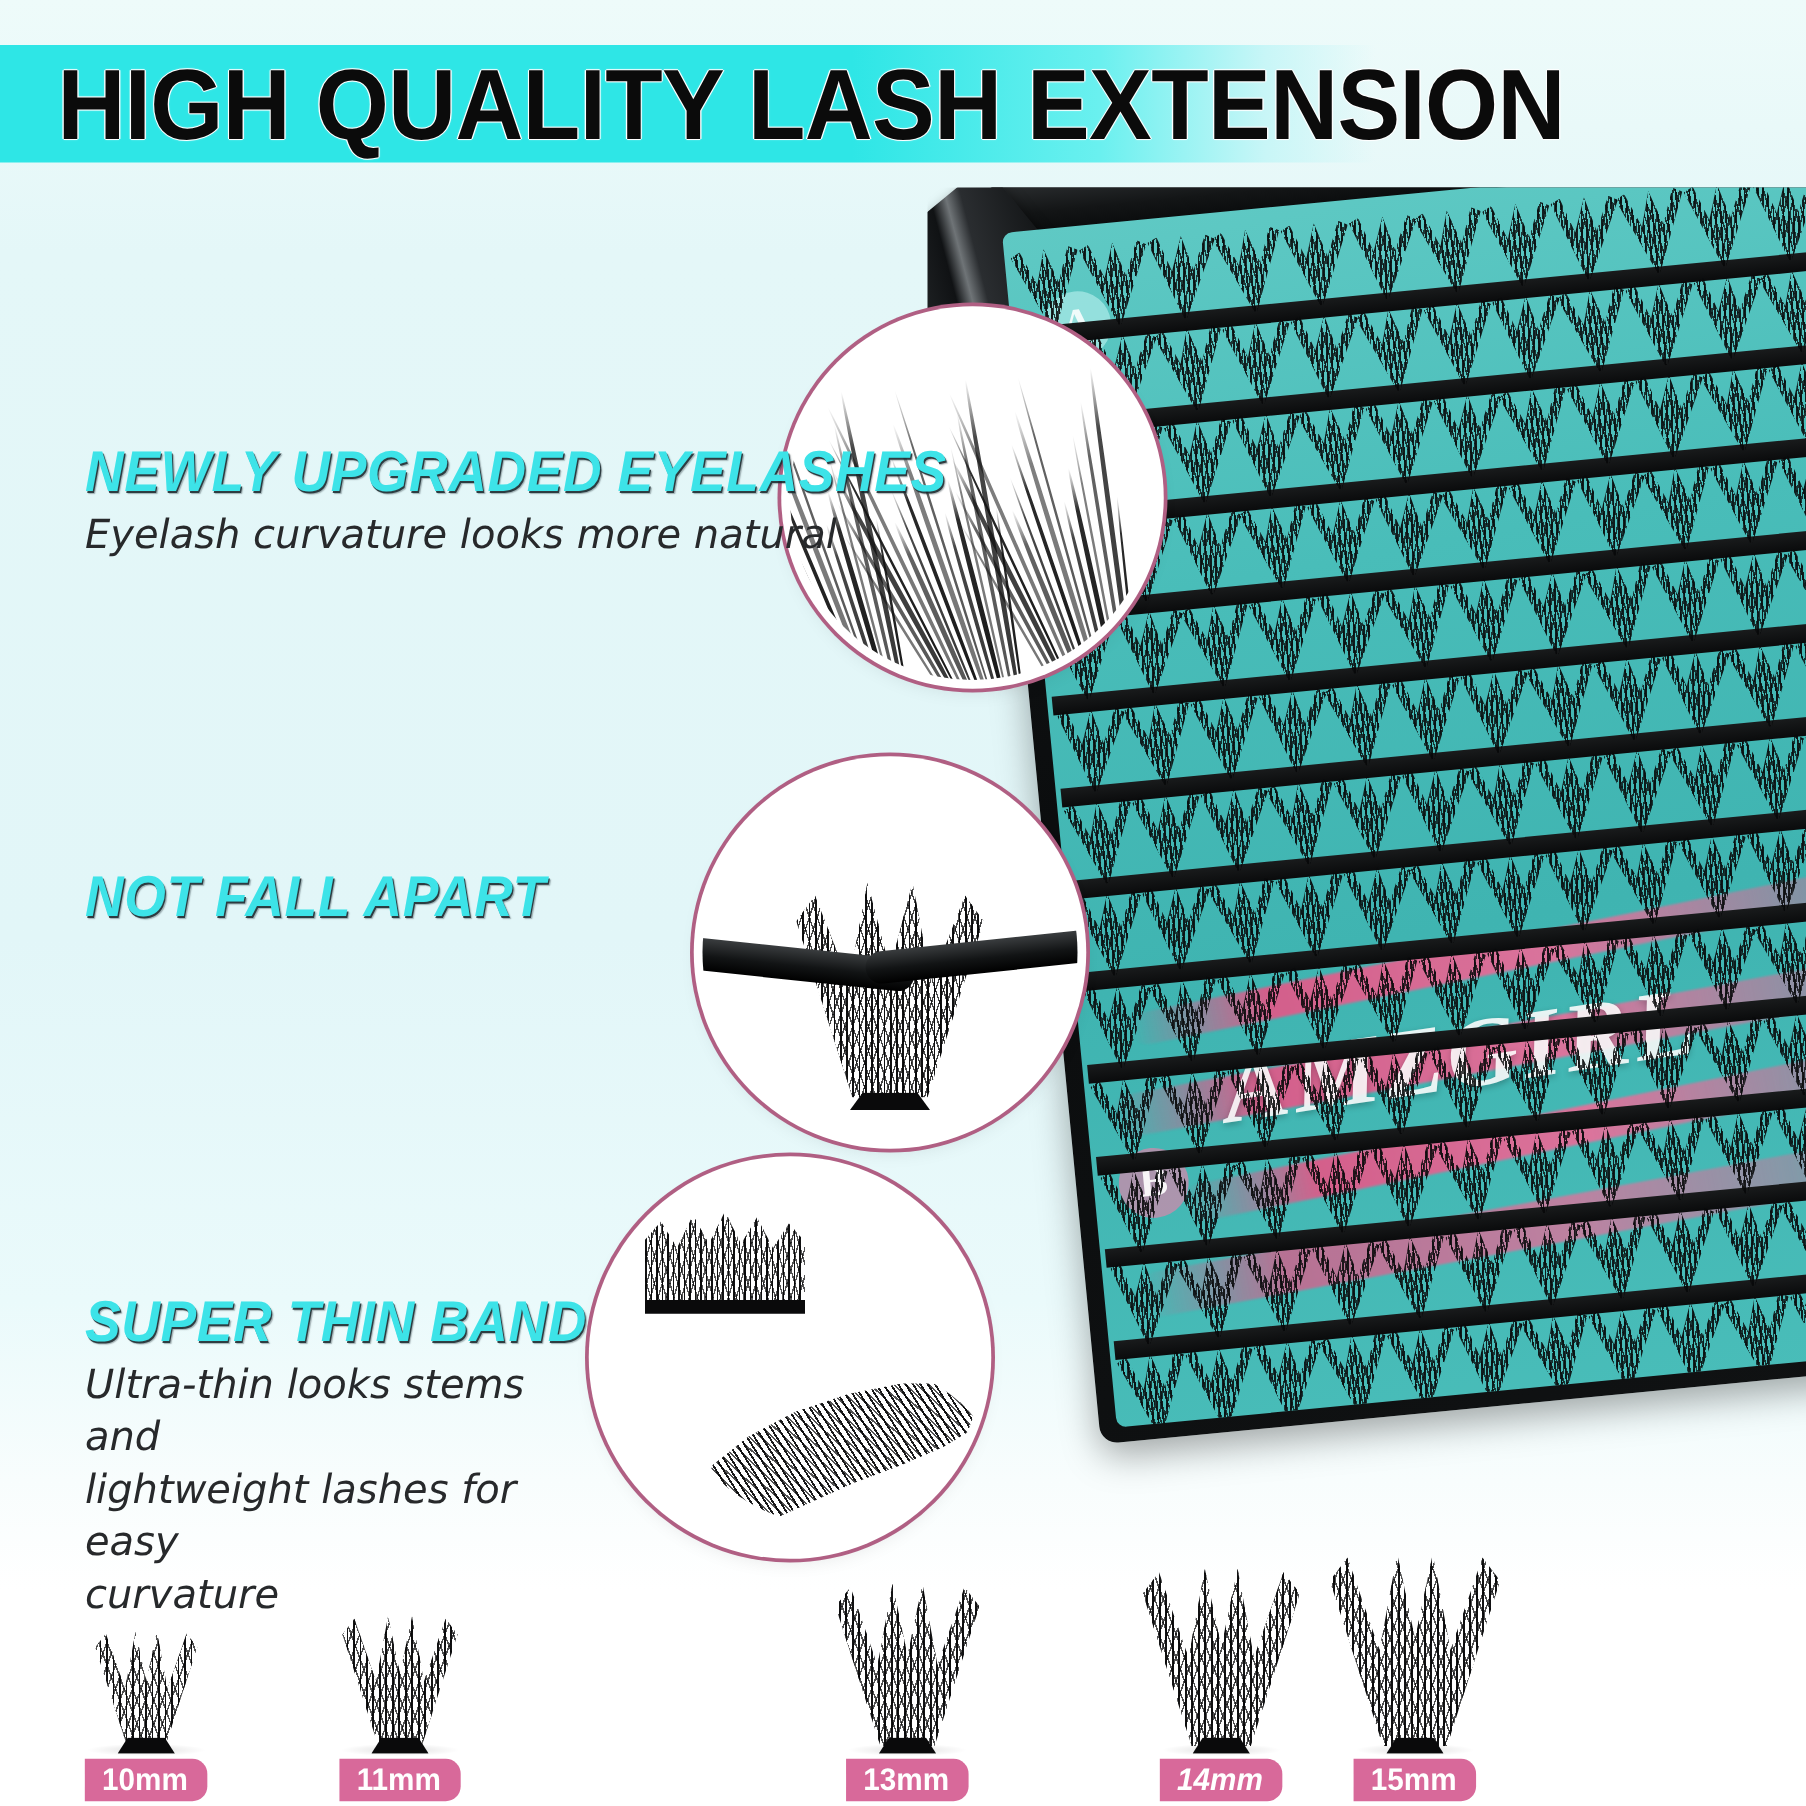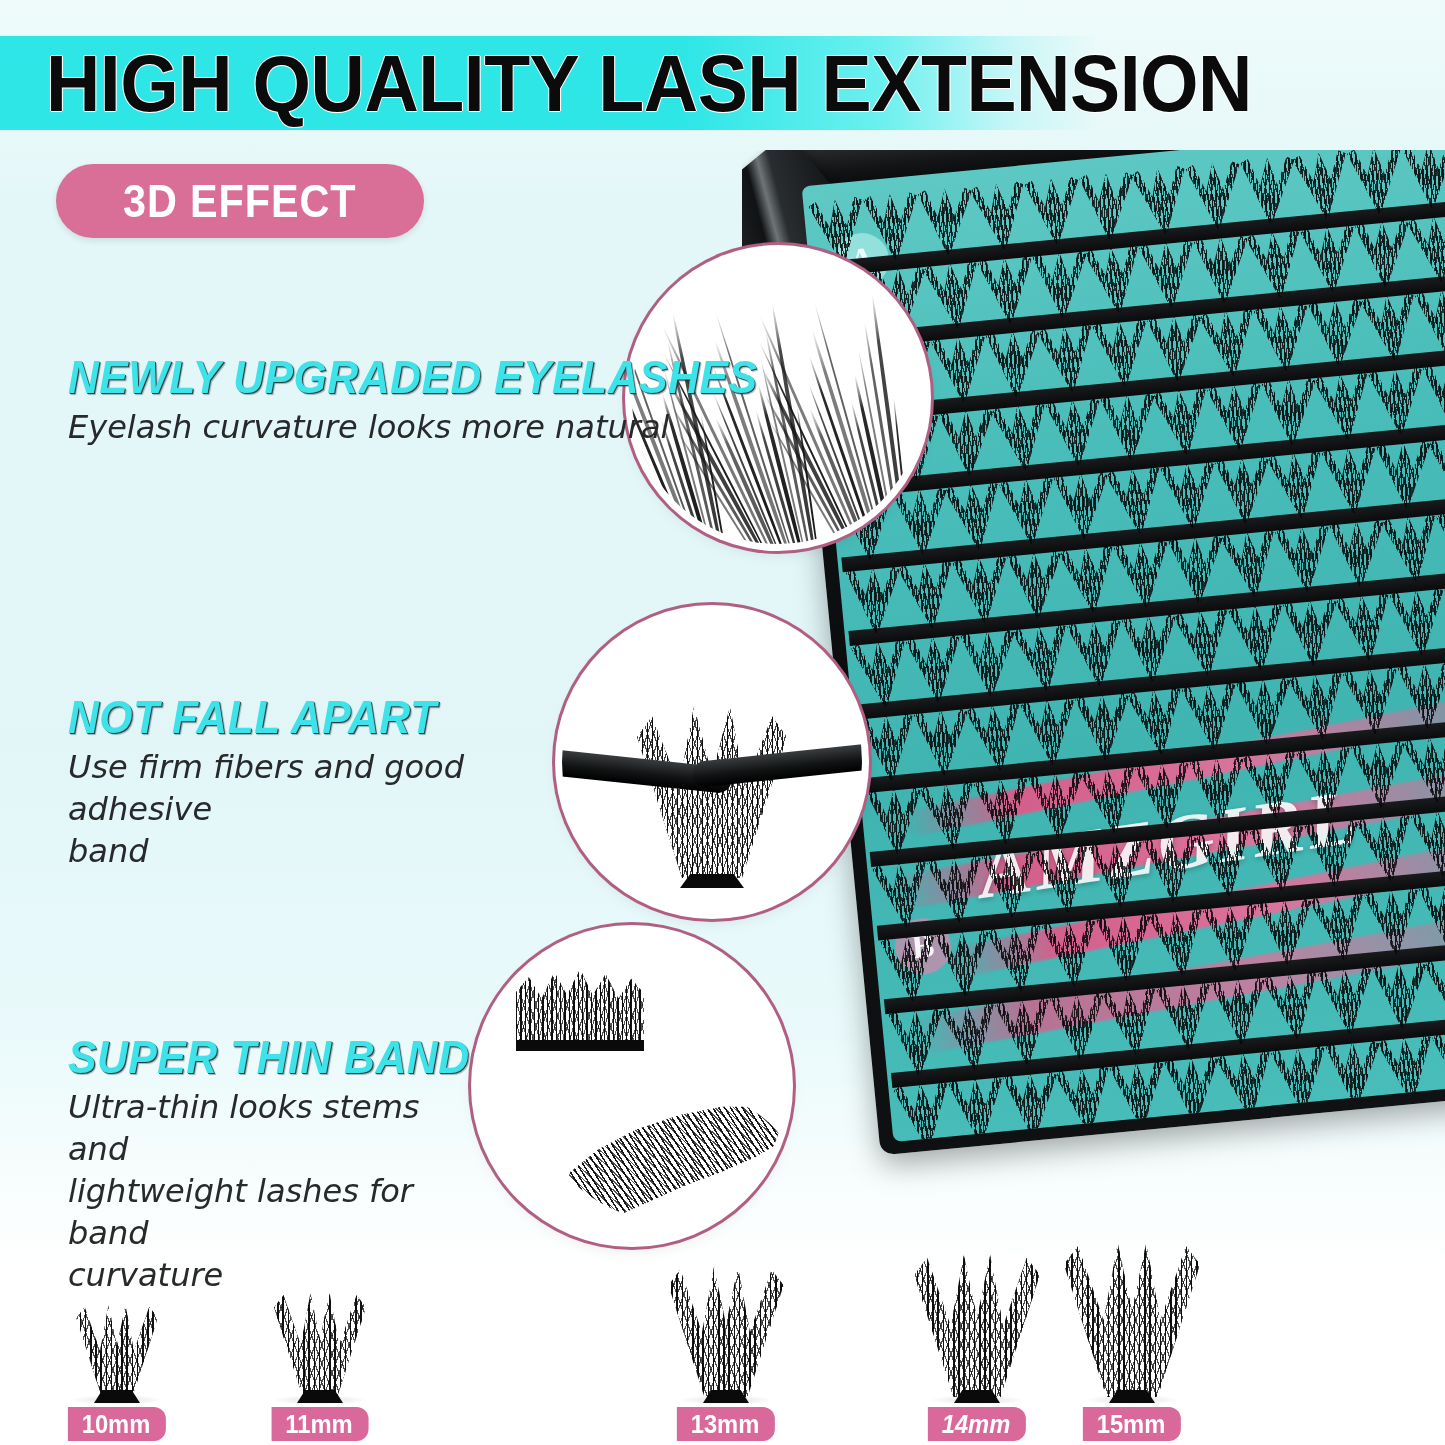--- a/index.html
+++ b/index.html
@@ -224,23 +224,20 @@
   }
 </style>
 </head>
 <body>
 
 <div class="stage">
 
   <div class="hdr-band"></div>
   <div class="hdr-title">HIGH QUALITY LASH EXTENSION</div>
 
-  <div class="pill3d">
-    <span>3D EFFECT</span>
-  </div>
 
   <div class="tray-wrap">
     <div class="tray">
       <div class="tray-shell"></div>
       <div class="tray-lip"></div>
       <div class="tray-tab"></div>
       <div class="tray-inner">
         <div class="brush" style="position:absolute;inset:0;">
           <b style="left:40px;top:600px;width:620px;transform:rotate(-6deg);"></b>
           <b style="left:20px;top:668px;width:660px;transform:rotate(-5deg);height:34px;"></b>
@@ -511,31 +508,27 @@
     <div class="c3-lash"></div>
   </div>
 
   <div class="feat" id="feat-1">
     <h3>NEWLY UPGRADED EYELASHES</h3>
     <p>Eyelash curvature looks more natural</p>
   </div>
 
   <div class="feat" id="feat-2">
     <h3>NOT FALL APART</h3>
-    <p>
-      <span>Use firm fibers and good adhesive</span><br>
-      <span>band</span>
-    </p>
   </div>
 
   <div class="feat" id="feat-3">
     <h3>SUPER THIN BAND</h3>
     <p>
       <span>Ultra-thin looks stems and</span><br>
-      <span>lightweight lashes for band</span><br>
+      <span>lightweight lashes for easy</span><br>
       <span>curvature</span>
     </p>
   </div>
 
   <div class="samples" id="size-samples">
       <div class="sample" style="left: 22px; height: 219px; text-decoration: underline;">
         <div class="shadow"></div>
         <div class="cluster" style="height: 92px; width: 85px;"></div>
         <div class="cbase"></div>
         <div class="sizetag">

